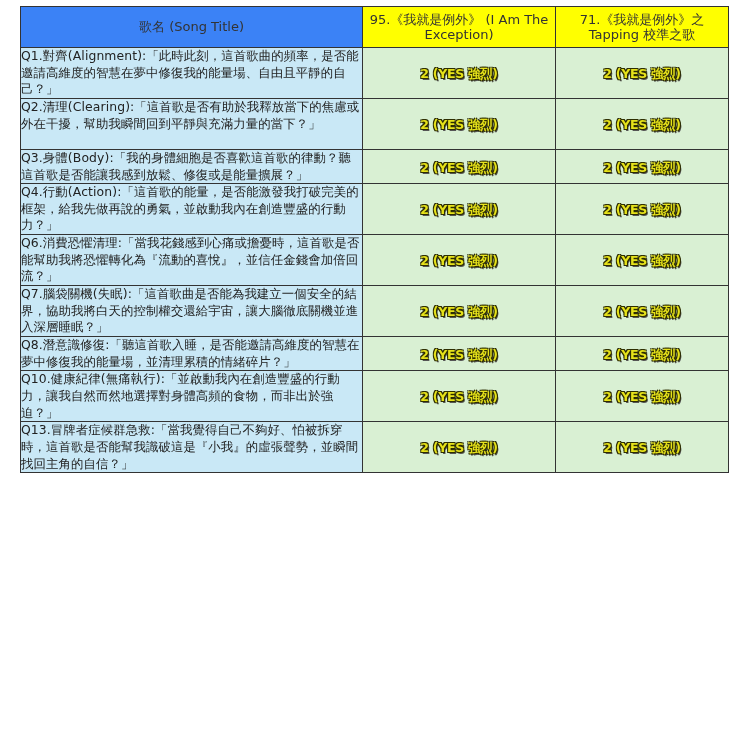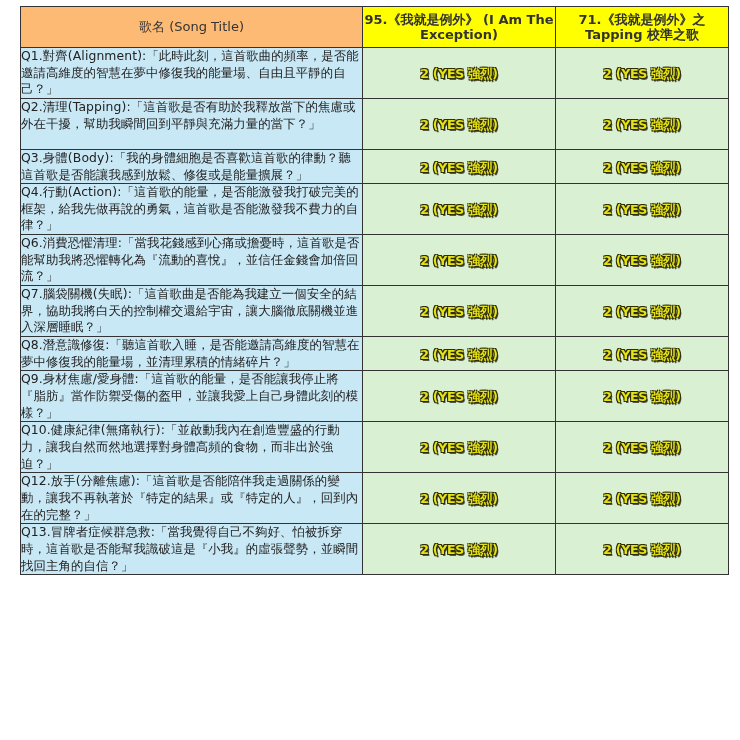--- a/index.html
+++ b/index.html
@@ -11,25 +11,25 @@
   }
   table.grid td, table.grid th {
     border: 1.5px solid #333;
     padding: 0;
     overflow: hidden;
   }
   col.c1 { width: 342px; }
   col.c2 { width: 193px; }
   col.c3 { width: 173px; }
   th.h-title {
-    background: #fdba74; color: #333; font-weight: normal;
+    background: #3b82f6; color: #333; font-weight: normal;
     font-size: 13px; height: 40px; vertical-align: middle;
   }
   th.h-song {
-    background: #ffff00; color: #333; font-weight: bold;
+    background: #ffff00; color: #333; font-weight: normal;
     font-size: 13px; line-height: 15px; text-align: center; vertical-align: middle;
   }
   td.q {
     background: #c9e8f6; color: #222;
     font-size: 12.4px; line-height: 16.6px; vertical-align: top;
     padding: 0 1px 0 1px; letter-spacing: 0.1px;
   }
   td.score {
     background: #d9f0d3; text-align: center; vertical-align: middle;
   }
@@ -60,61 +60,51 @@
       <th class="h-song">71.《我就是例外》之 Tapping 校準之歌</th>
     </tr>
   </thead>
   <tbody>
     <tr class="r3">
       <td class="q">Q1.對齊(Alignment):「此時此刻，這首歌曲的頻率，是否能邀請高維度的智慧在夢中修復我的能量場、自由且平靜的自己？」</td>
       <td class="score"><span class="score-text">2 (YES 強烈)</span></td>
       <td class="score"><span class="score-text">2 (YES 強烈)</span></td>
     </tr>
     <tr class="r3">
-      <td class="q">Q2.清理(Tapping):「這首歌是否有助於我釋放當下的焦慮或外在干擾，幫助我瞬間回到平靜與充滿力量的當下？」</td>
+      <td class="q">Q2.清理(Clearing):「這首歌是否有助於我釋放當下的焦慮或外在干擾，幫助我瞬間回到平靜與充滿力量的當下？」</td>
       <td class="score"><span class="score-text">2 (YES 強烈)</span></td>
       <td class="score"><span class="score-text">2 (YES 強烈)</span></td>
     </tr>
     <tr class="r2">
       <td class="q">Q3.身體(Body):「我的身體細胞是否喜歡這首歌的律動？聽這首歌是否能讓我感到放鬆、修復或是能量擴展？」</td>
       <td class="score"><span class="score-text">2 (YES 強烈)</span></td>
       <td class="score"><span class="score-text">2 (YES 強烈)</span></td>
     </tr>
     <tr class="r3">
-      <td class="q">Q4.行動(Action):「這首歌的能量，是否能激發我打破完美的框架，給我先做再說的勇氣，這首歌是否能激發我不費力的自律？」</td>
+      <td class="q">Q4.行動(Action):「這首歌的能量，是否能激發我打破完美的框架，給我先做再說的勇氣，並啟動我內在創造豐盛的行動力？」</td>
       <td class="score"><span class="score-text">2 (YES 強烈)</span></td>
       <td class="score"><span class="score-text">2 (YES 強烈)</span></td>
     </tr>
     <tr class="r3">
       <td class="q">Q6.消費恐懼清理:「當我花錢感到心痛或擔憂時，這首歌是否能幫助我將恐懼轉化為『流動的喜悅』，並信任金錢會加倍回流？」</td>
       <td class="score"><span class="score-text">2 (YES 強烈)</span></td>
       <td class="score"><span class="score-text">2 (YES 強烈)</span></td>
     </tr>
     <tr class="r3">
       <td class="q">Q7.腦袋關機(失眠):「這首歌曲是否能為我建立一個安全的結界，協助我將白天的控制權交還給宇宙，讓大腦徹底關機並進入深層睡眠？」</td>
       <td class="score"><span class="score-text">2 (YES 強烈)</span></td>
       <td class="score"><span class="score-text">2 (YES 強烈)</span></td>
     </tr>
     <tr class="r2">
       <td class="q">Q8.潛意識修復:「聽這首歌入睡，是否能邀請高維度的智慧在夢中修復我的能量場，並清理累積的情緒碎片？」</td>
       <td class="score"><span class="score-text">2 (YES 強烈)</span></td>
       <td class="score"><span class="score-text">2 (YES 強烈)</span></td>
     </tr>
     <tr class="r3">
-      <td class="q">Q9.身材焦慮/愛身體:「這首歌的能量，是否能讓我停止將『脂肪』當作防禦受傷的盔甲，並讓我愛上自己身體此刻的模樣？」</td>
-      <td class="score"><span class="score-text">2 (YES 強烈)</span></td>
-      <td class="score"><span class="score-text">2 (YES 強烈)</span></td>
-    </tr>
-    <tr class="r3">
       <td class="q">Q10.健康紀律(無痛執行):「並啟動我內在創造豐盛的行動力，讓我自然而然地選擇對身體高頻的食物，而非出於強迫？」</td>
-      <td class="score"><span class="score-text">2 (YES 強烈)</span></td>
-      <td class="score"><span class="score-text">2 (YES 強烈)</span></td>
-    </tr>
-    <tr class="r3">
-      <td class="q">Q12.放手(分離焦慮):「這首歌是否能陪伴我走過關係的變動，讓我不再執著於『特定的結果』或『特定的人』，回到內在的完整？」</td>
       <td class="score"><span class="score-text">2 (YES 強烈)</span></td>
       <td class="score"><span class="score-text">2 (YES 強烈)</span></td>
     </tr>
     <tr class="r3">
       <td class="q">Q13.冒牌者症候群急救:「當我覺得自己不夠好、怕被拆穿時，這首歌是否能幫我識破這是『小我』的虛張聲勢，並瞬間找回主角的自信？」</td>
       <td class="score"><span class="score-text">2 (YES 強烈)</span></td>
       <td class="score"><span class="score-text">2 (YES 強烈)</span></td>
     </tr>
   </tbody>
 </table>

